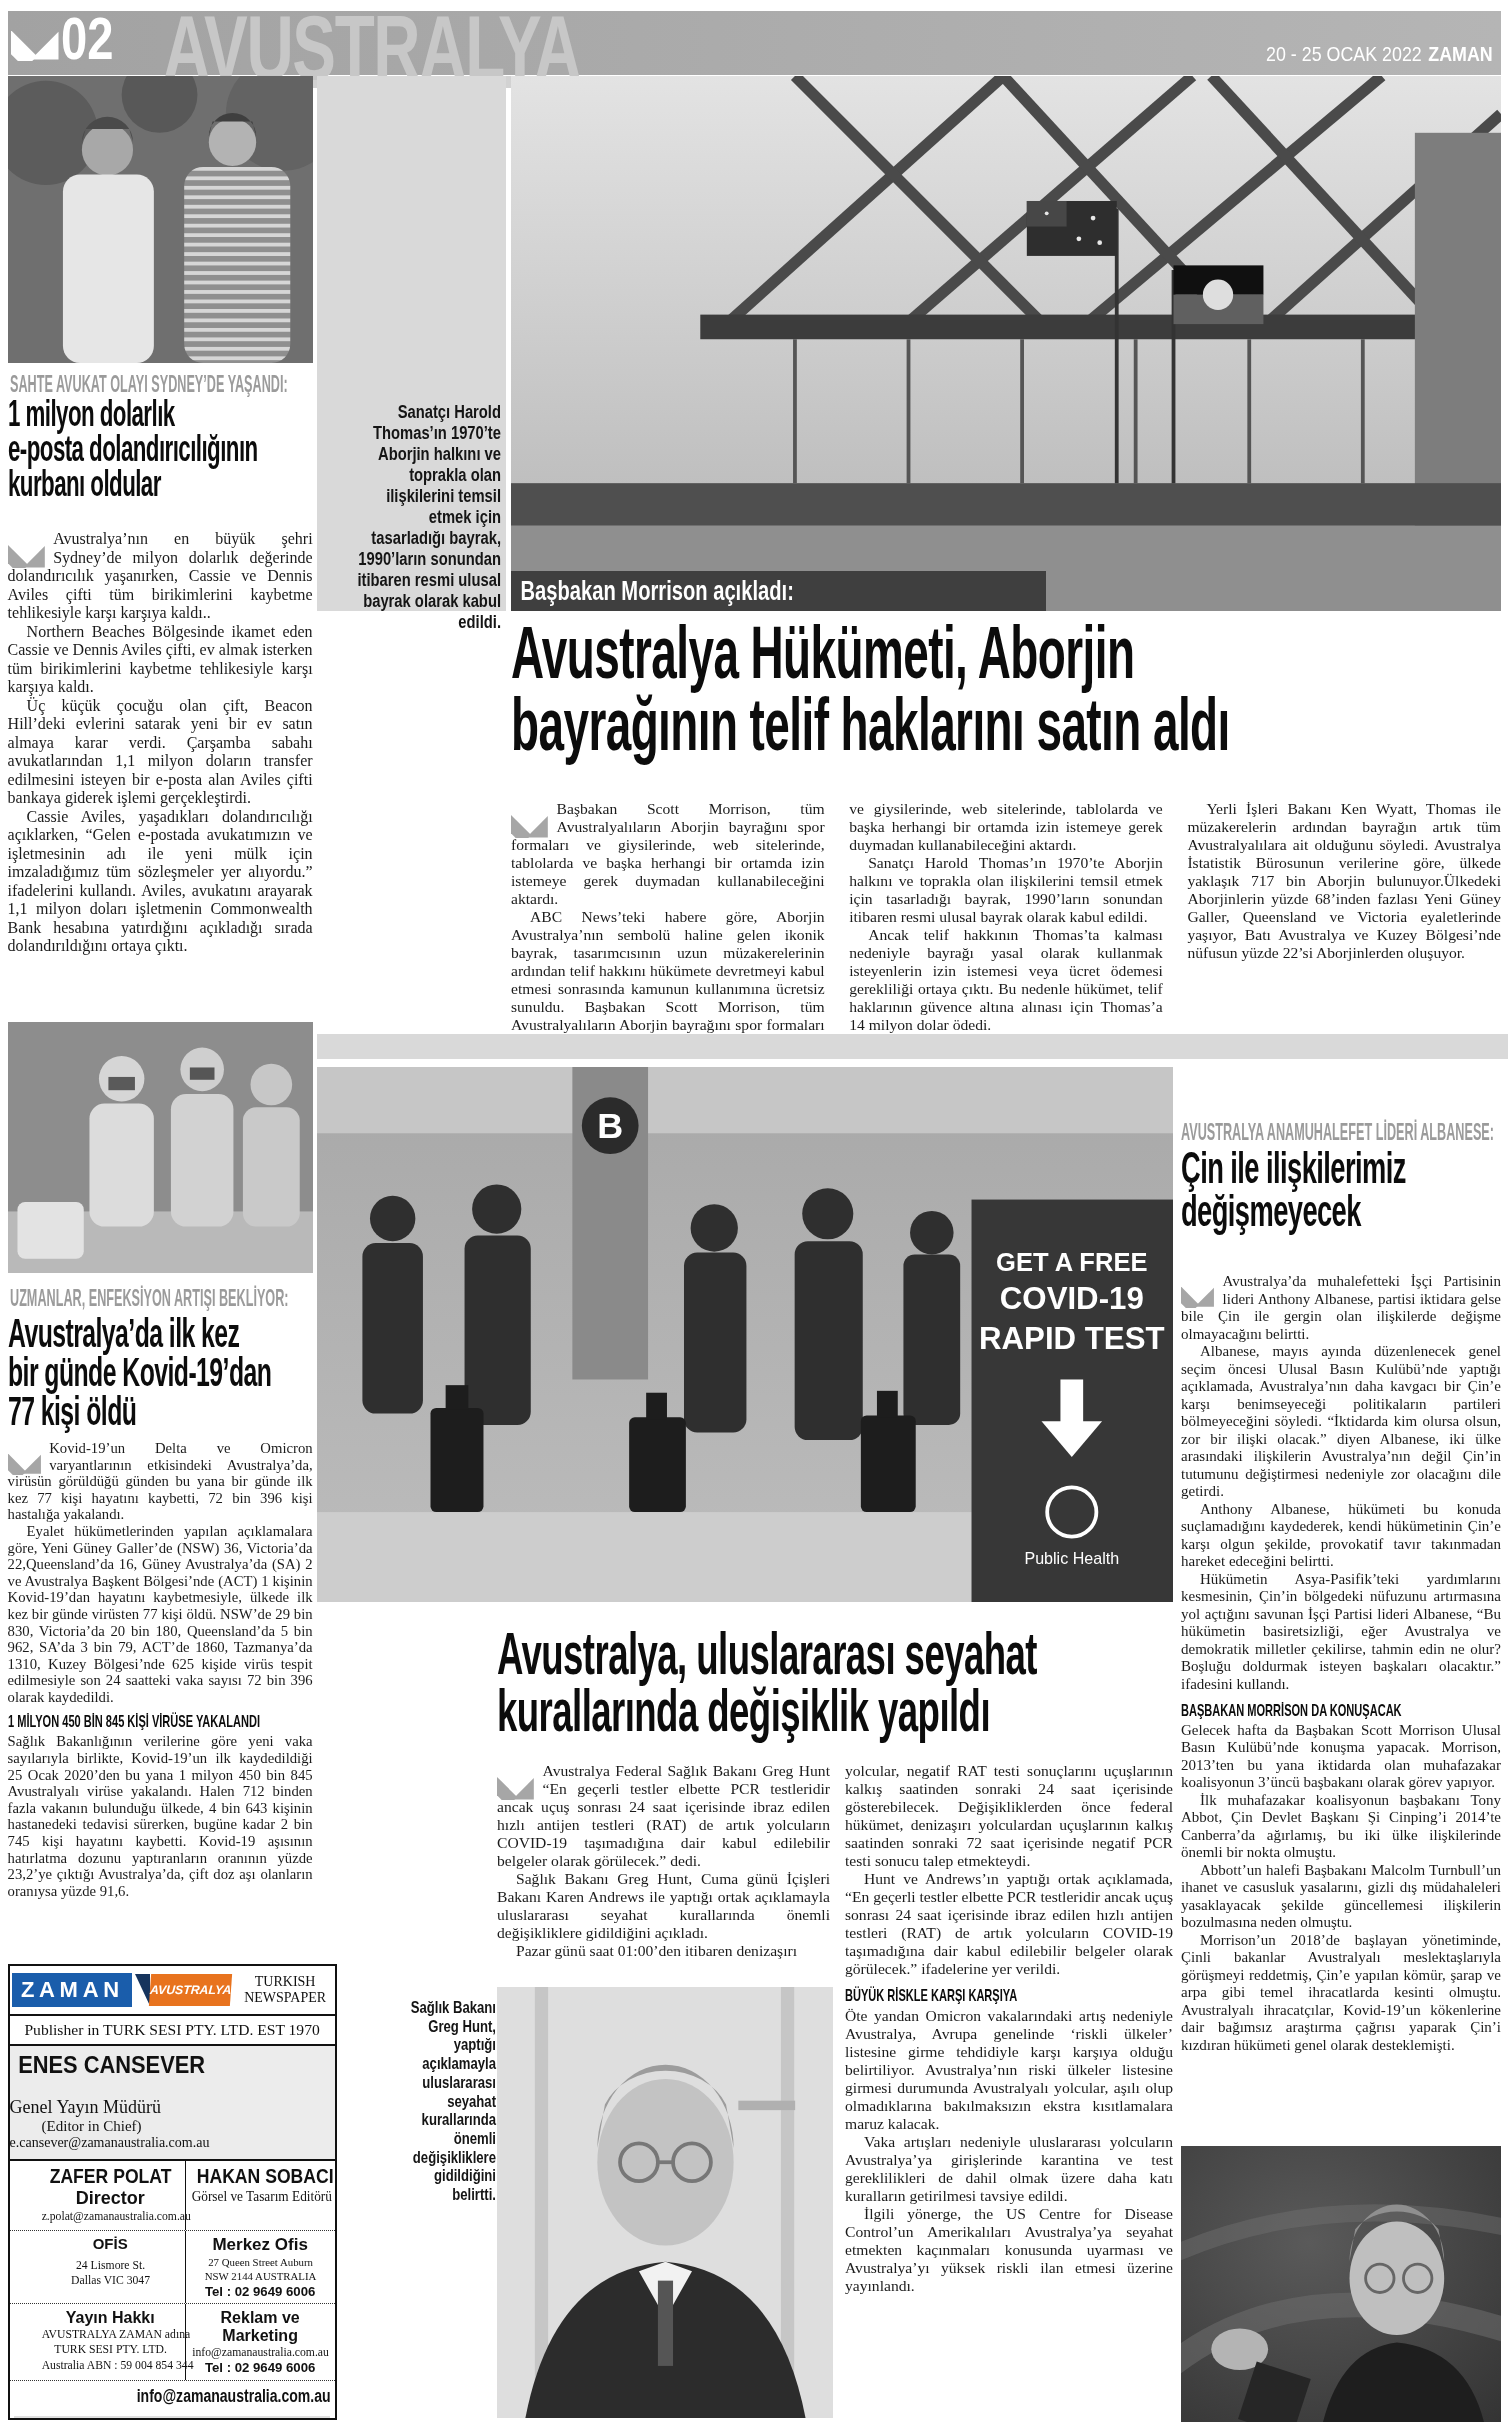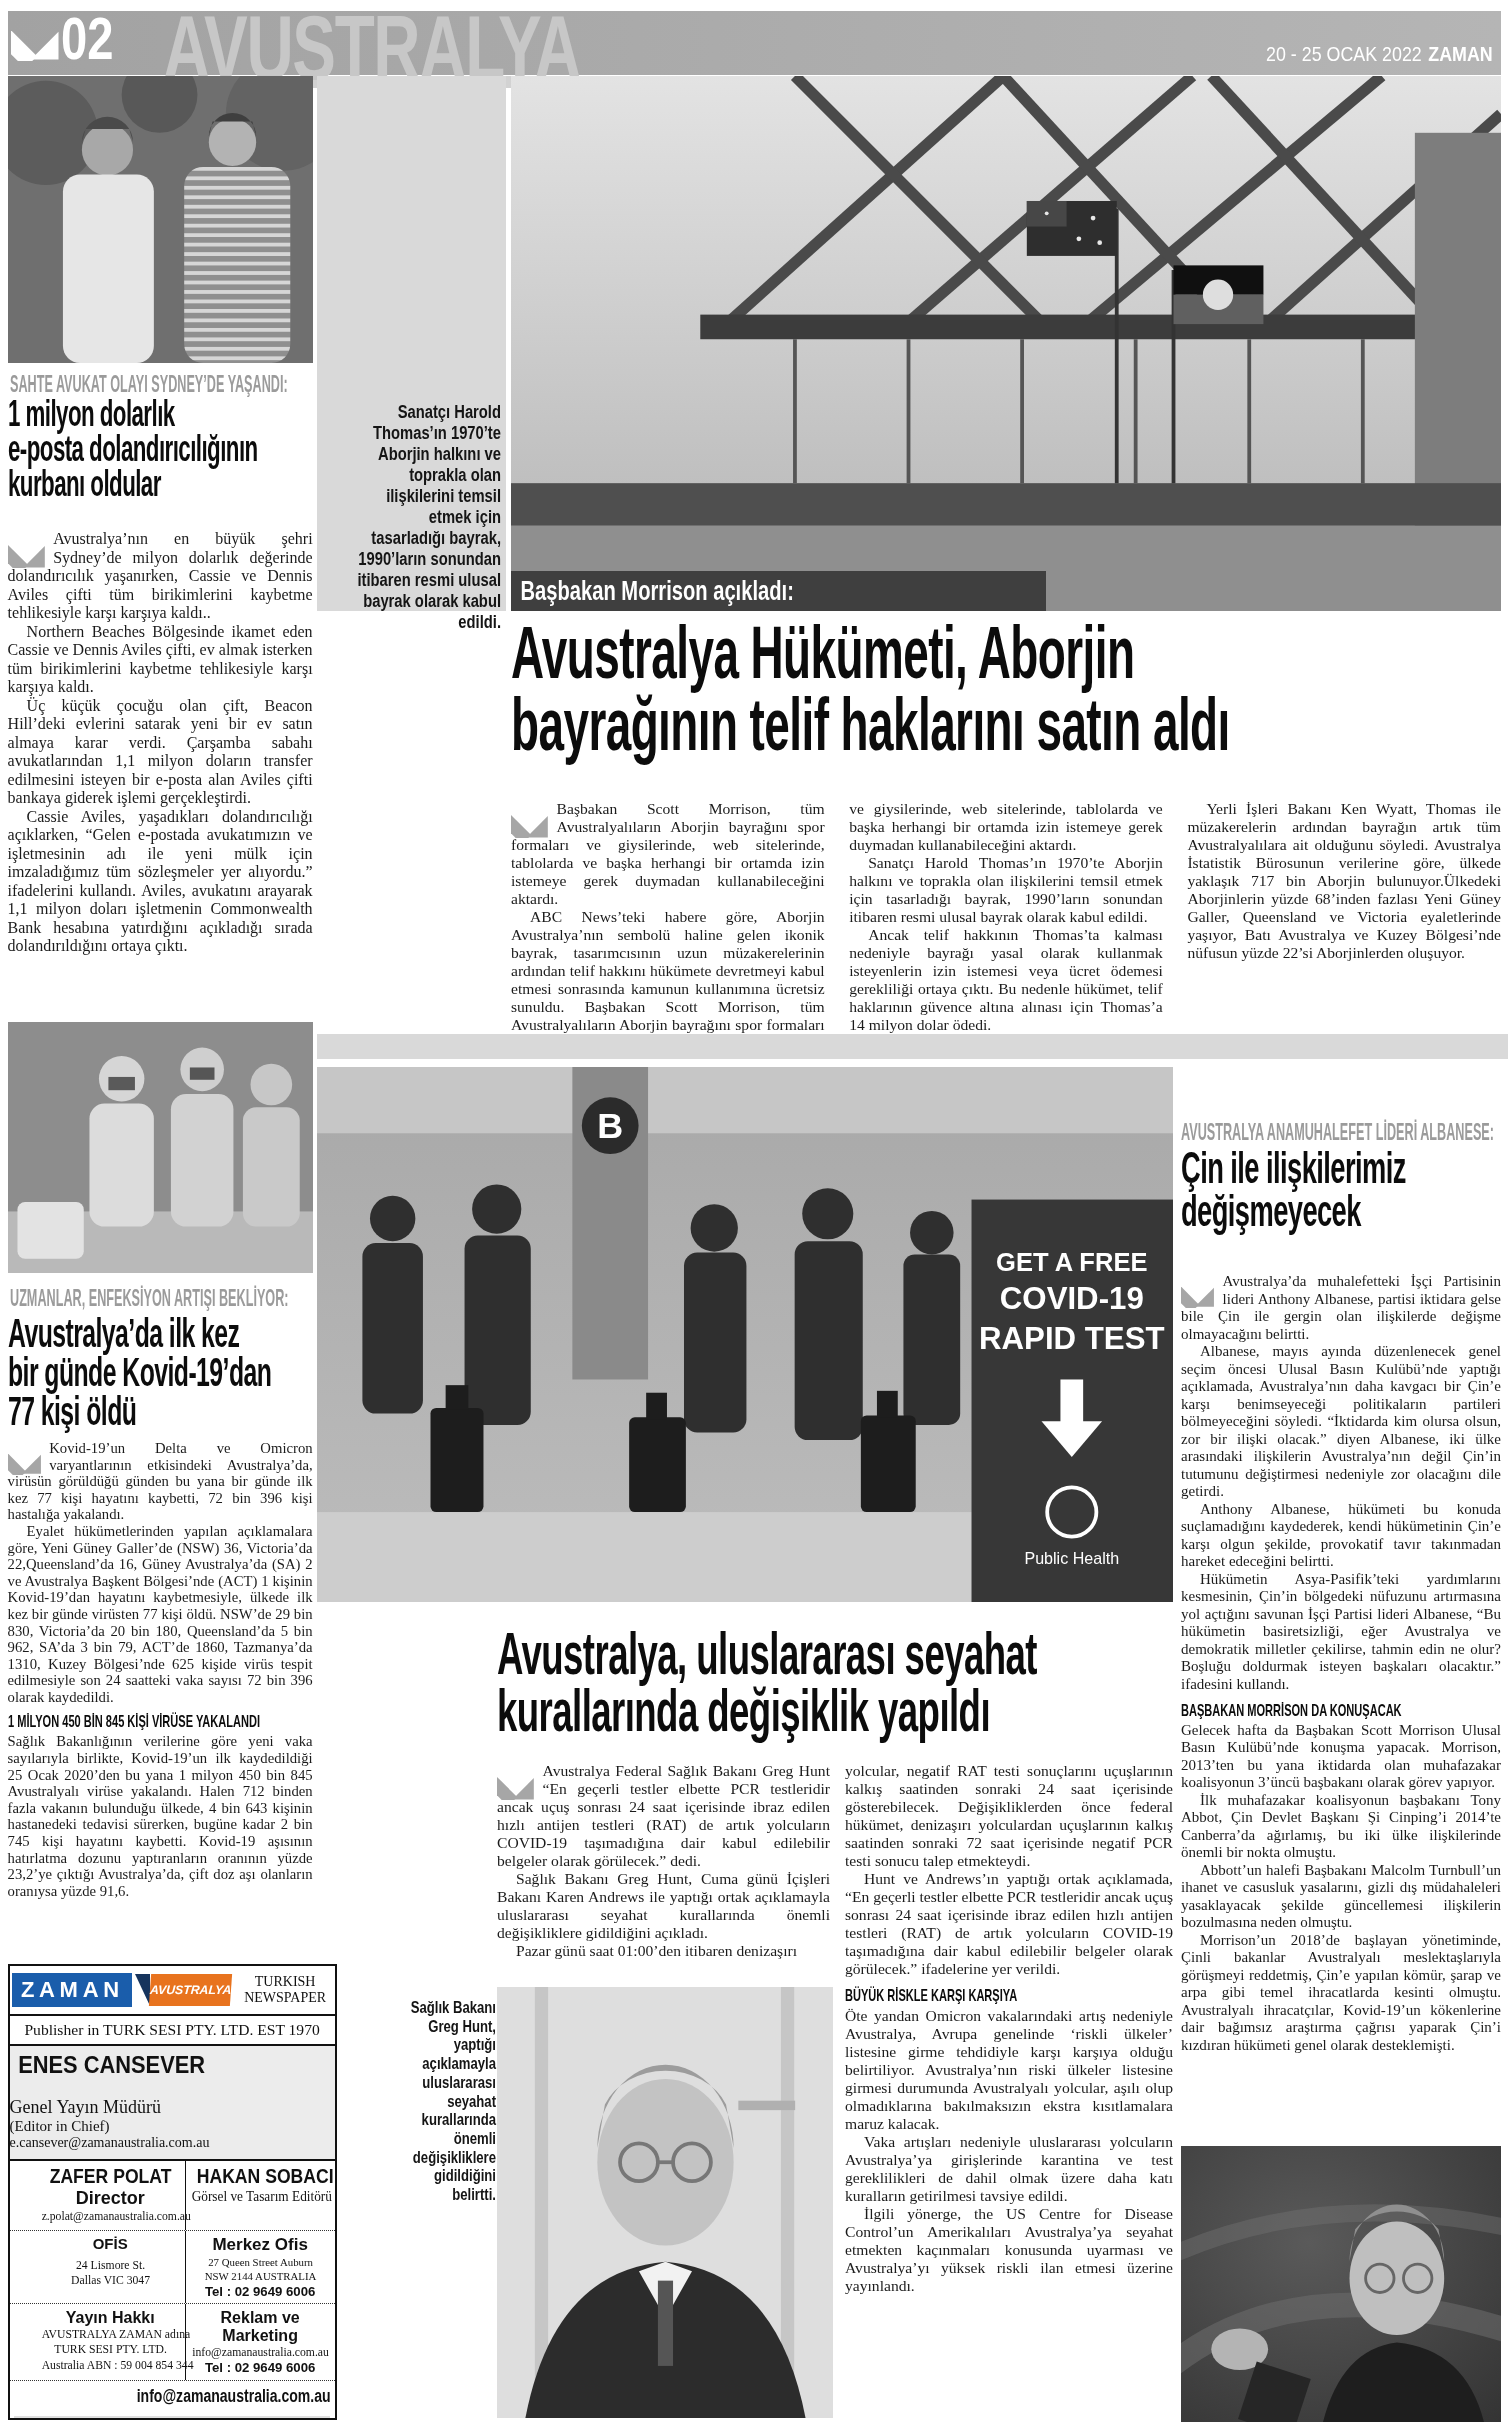--- a/index.html
+++ b/index.html
@@ -52,21 +52,21 @@
   .logo-swoosh{width:0;height:0;border-top:32px solid #16345d;border-left:15px solid transparent;margin-left:2.8px;}
   .logo-orange{background:#e8731e;color:#fff;height:32px;min-width:81px;display:flex;
                align-items:center;justify-content:center;
                font:italic 700 12.3px "Liberation Sans",sans-serif;transform:skewX(-4deg);}
   .paper-type{margin-left:auto;text-align:center;font-size:14px;line-height:1.15;padding-right:5.7px;}
   .mh-row2{height:28px;line-height:28px;text-align:center;font-size:15.6px;
            border-bottom:2.8px solid #111;white-space:nowrap;}
   .mh-row3{background:#ececec;border-bottom:2.8px solid #111;text-align:left;padding:6.6px 0 7.6px;}
   .mh-ed-name{font:700 23px "Liberation Sans",sans-serif;transform:scaleX(.95);transform-origin:center;}
   .mh-ed-t1{font-size:18px;margin-top:18px;}
-  .mh-ed-t2{font-size:15px;}
+  .mh-ed-t2{font-size:15px;padding-left:32px;}
   .mh-ed-mail{font-size:14px;}
   .mh-cols{display:flex;border-bottom:1.9px dotted #333;}
   .mh-cols>div{flex:1;text-align:center;padding:4.7px 1.9px;min-width:0;}
   .mh-cols>div:first-child{border-right:1.9px solid #111;padding-left:28px;}
   .mh-name{font:700 20px "Liberation Sans",sans-serif;white-space:nowrap;
            transform:scaleX(.88);transform-origin:center;}
   .mh-sub{font:700 18px "Liberation Sans",sans-serif;}
   .mh-label{font:700 15px "Liberation Sans",sans-serif;}
   .mh-small{font-size:12.3px;line-height:1.25;white-space:nowrap;transform:scaleX(.95);transform-origin:center;}
   .mh-tel{font:700 13.2px "Liberation Sans",sans-serif;}

